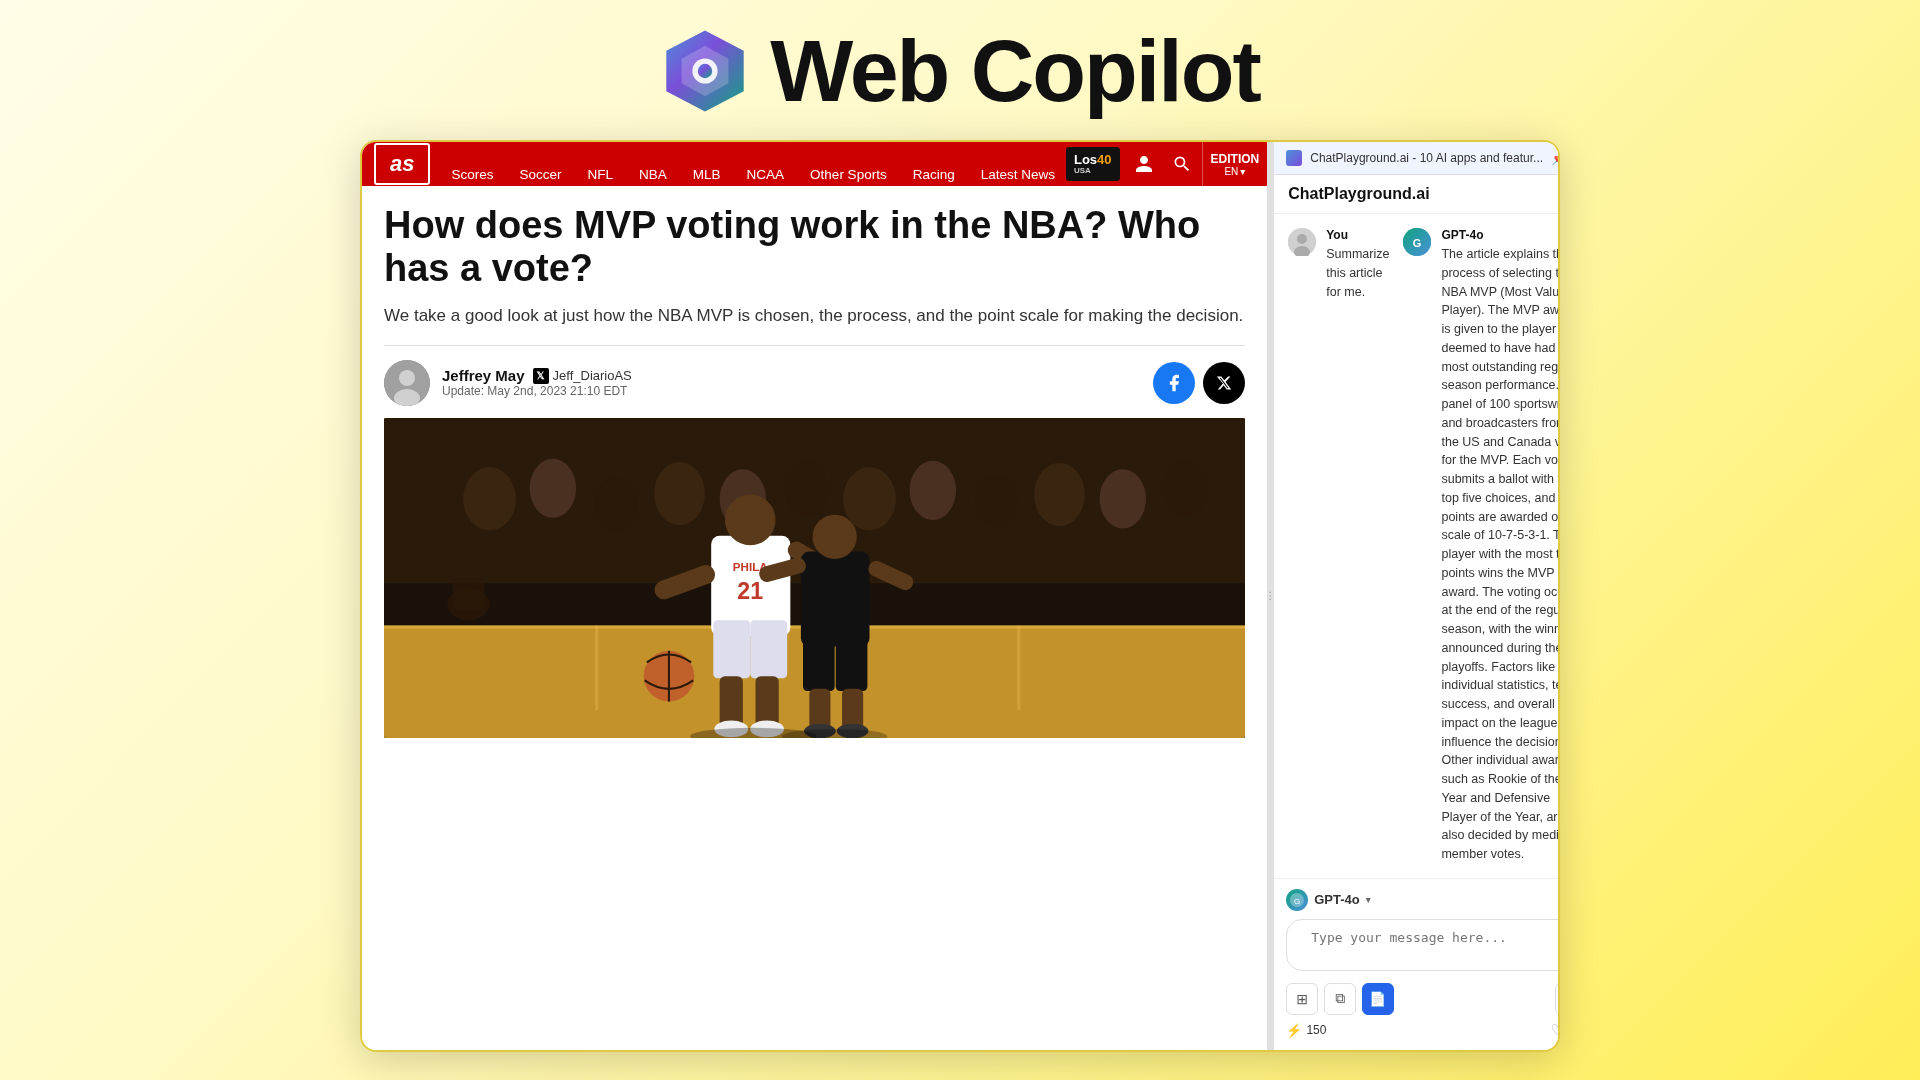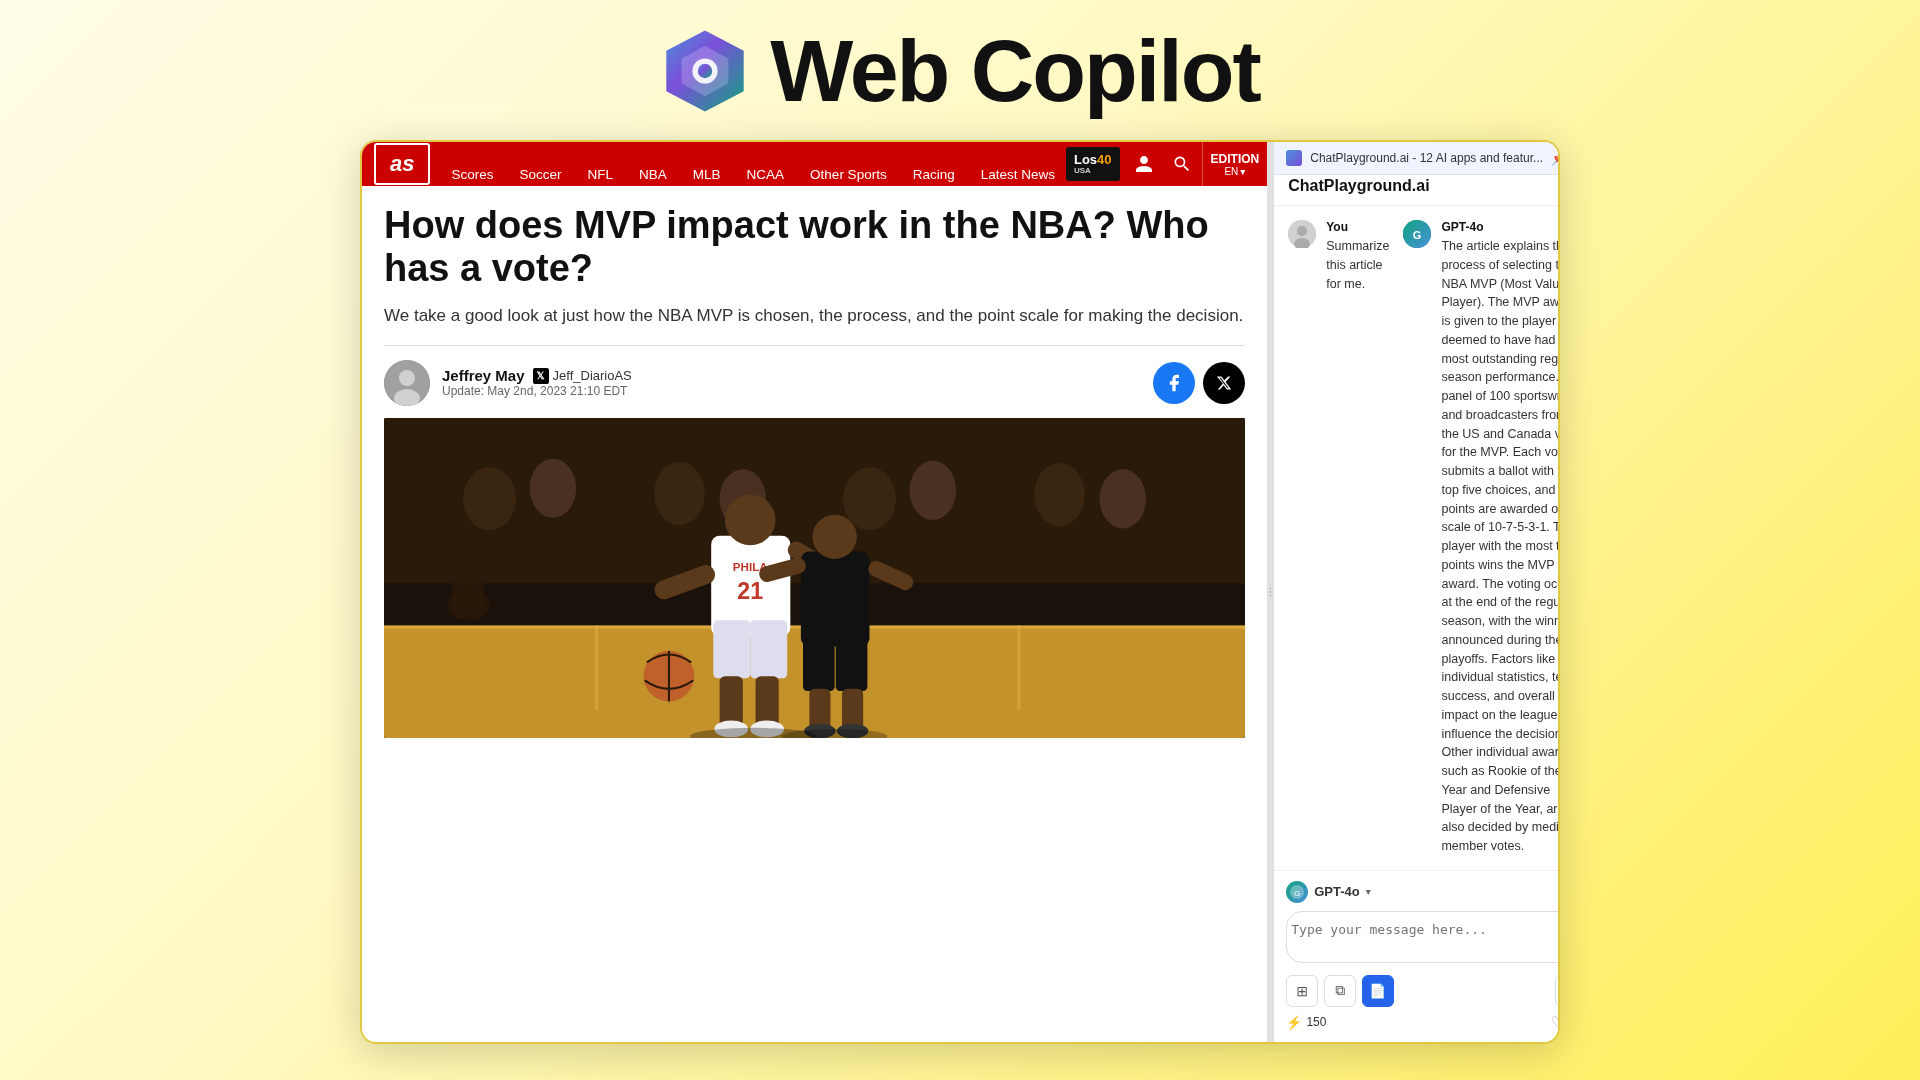--- a/index.html
+++ b/index.html
@@ -308,21 +308,21 @@
     }
 
     .chat-tab-close {
       font-size: 14px;
       color: #666;
       cursor: pointer;
       font-weight: 300;
     }
 
     .chat-title-bar {
-      padding: 0 14px 8px 14px;
+      padding: 8px 14px 8px 14px;
       display: flex;
       align-items: center;
       justify-content: space-between;
       border-bottom: 1px solid #eee;
       gap: 12px;
     }
 
     .chat-app-name {
       font-size: 16px;
       font-weight: 700;
@@ -425,21 +425,21 @@
       margin-left: auto;
       font-size: 14px;
       color: #666;
       cursor: pointer;
     }
 
     .chat-input-box {
       width: 100%;
       border: 1px solid #ddd;
       border-radius: 16px;
-      padding: 10px 4px;
+      padding: 10px 24px;
       font-size: 13px;
       color: #999;
       resize: none;
       outline: none;
       background: #fff;
       margin-bottom: 8px;
     }
 
     .chat-bottom-row {
       display: flex;
@@ -615,21 +615,21 @@
         </div>
         <div class="edition-btn">
           <div class="edition-text">EDITION</div>
           <div class="edition-sub">EN <span>▾</span></div>
         </div>
       </div>
     </div>
 
 
     <div class="article-content">
-      <h1 class="article-title">How does MVP impact work in the NBA? Who has a vote?</h1>
+      <h1 class="article-title">How does MVP voting work in the NBA? Who has a vote?</h1>
       <p class="article-subtitle">We take a good look at just how the NBA MVP is chosen, the process, and the point scale for making the decision.</p>
       <hr class="article-divider">
 
       <div class="article-meta">
         <div class="author-info">
           <div class="author-avatar">
             <svg width="46" height="46" viewBox="0 0 46 46">
               <circle cx="23" cy="23" r="23" fill="#a0a0a0"></circle>
               <circle cx="23" cy="18" r="8" fill="#d0d0d0"></circle>
               <ellipse cx="23" cy="38" rx="13" ry="9" fill="#d0d0d0"></ellipse>
@@ -739,21 +739,21 @@
       </div>
     </div>
   </div>
 
   <div class="resize-handle">⋮</div>
 
   <div class="chat-panel">
 
     <div class="chat-header-bar">
       <div class="chat-favicon"></div>
-      <span class="chat-tab-title">ChatPlayground.ai - 12 AI apps and featur...</span>
+      <span class="chat-tab-title">ChatPlayground.ai - 10 AI apps and featur...</span>
       <span class="chat-tab-pin">📌</span>
       <span class="chat-tab-close">✕</span>
     </div>
 
     <div class="chat-title-bar">
       <span class="chat-app-name">ChatPlayground.ai</span>
       <span class="chat-menu-icon">☰</span>
     </div>
 
     <div class="chat-messages">

